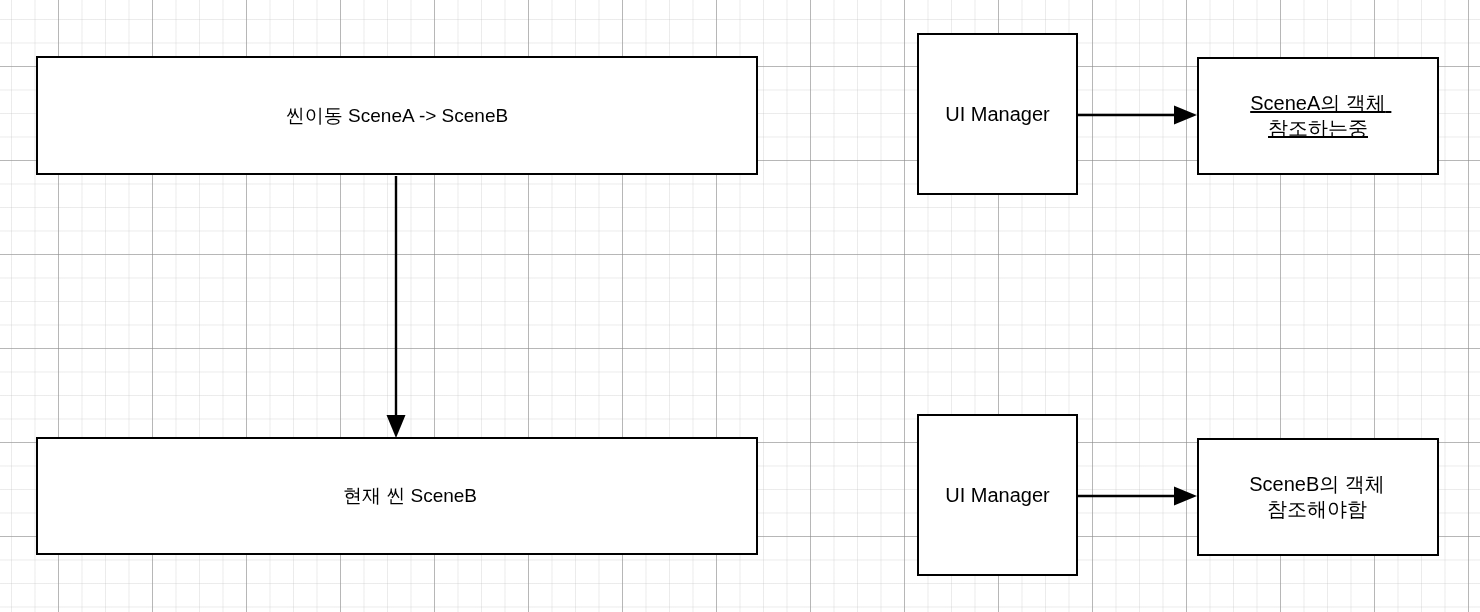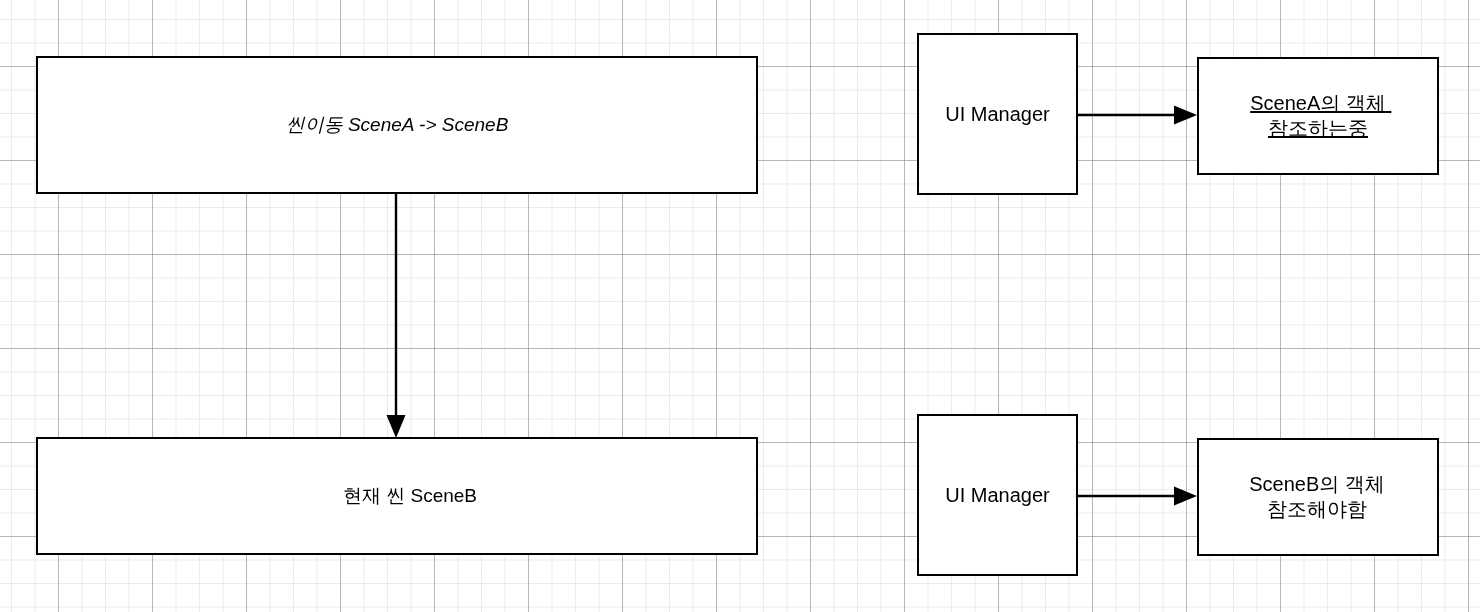--- a/index.html
+++ b/index.html
@@ -51,21 +51,21 @@
     white-space: pre-wrap;
     word-break: keep-all;
   }
 
   .node-label {
     display: block;
     width: 100%;
   }
 
   
-  #node-scene-transition { left: 36px;   top: 56px;  width: 722px; height: 138px; font-size: 19px; font-style: italic; }
+  #node-scene-transition { left: 36px;   top: 56px;  width: 722px; height: 119px; font-size: 19px; }
   #node-current-scene    { left: 36px;   top: 437px; width: 722px; height: 118px; font-size: 19px; padding-left: 36px; }
   #node-ui-manager-top   { left: 917px;  top: 33px;  width: 161px; height: 162px; font-size: 20px; }
   #node-ui-manager-bot   { left: 917px;  top: 414px; width: 161px; height: 162px; font-size: 20px; }
   #node-sceneA-ref       { left: 1197px; top: 57px;  width: 242px; height: 118px; font-size: 20px; text-decoration: underline; }
   #node-sceneB-ref       { left: 1197px; top: 438px; width: 242px; height: 118px; font-size: 20px; padding-left: 8px; }
 
   .edge-svg {
     position: absolute;
     left: 0;
     top: 0;

